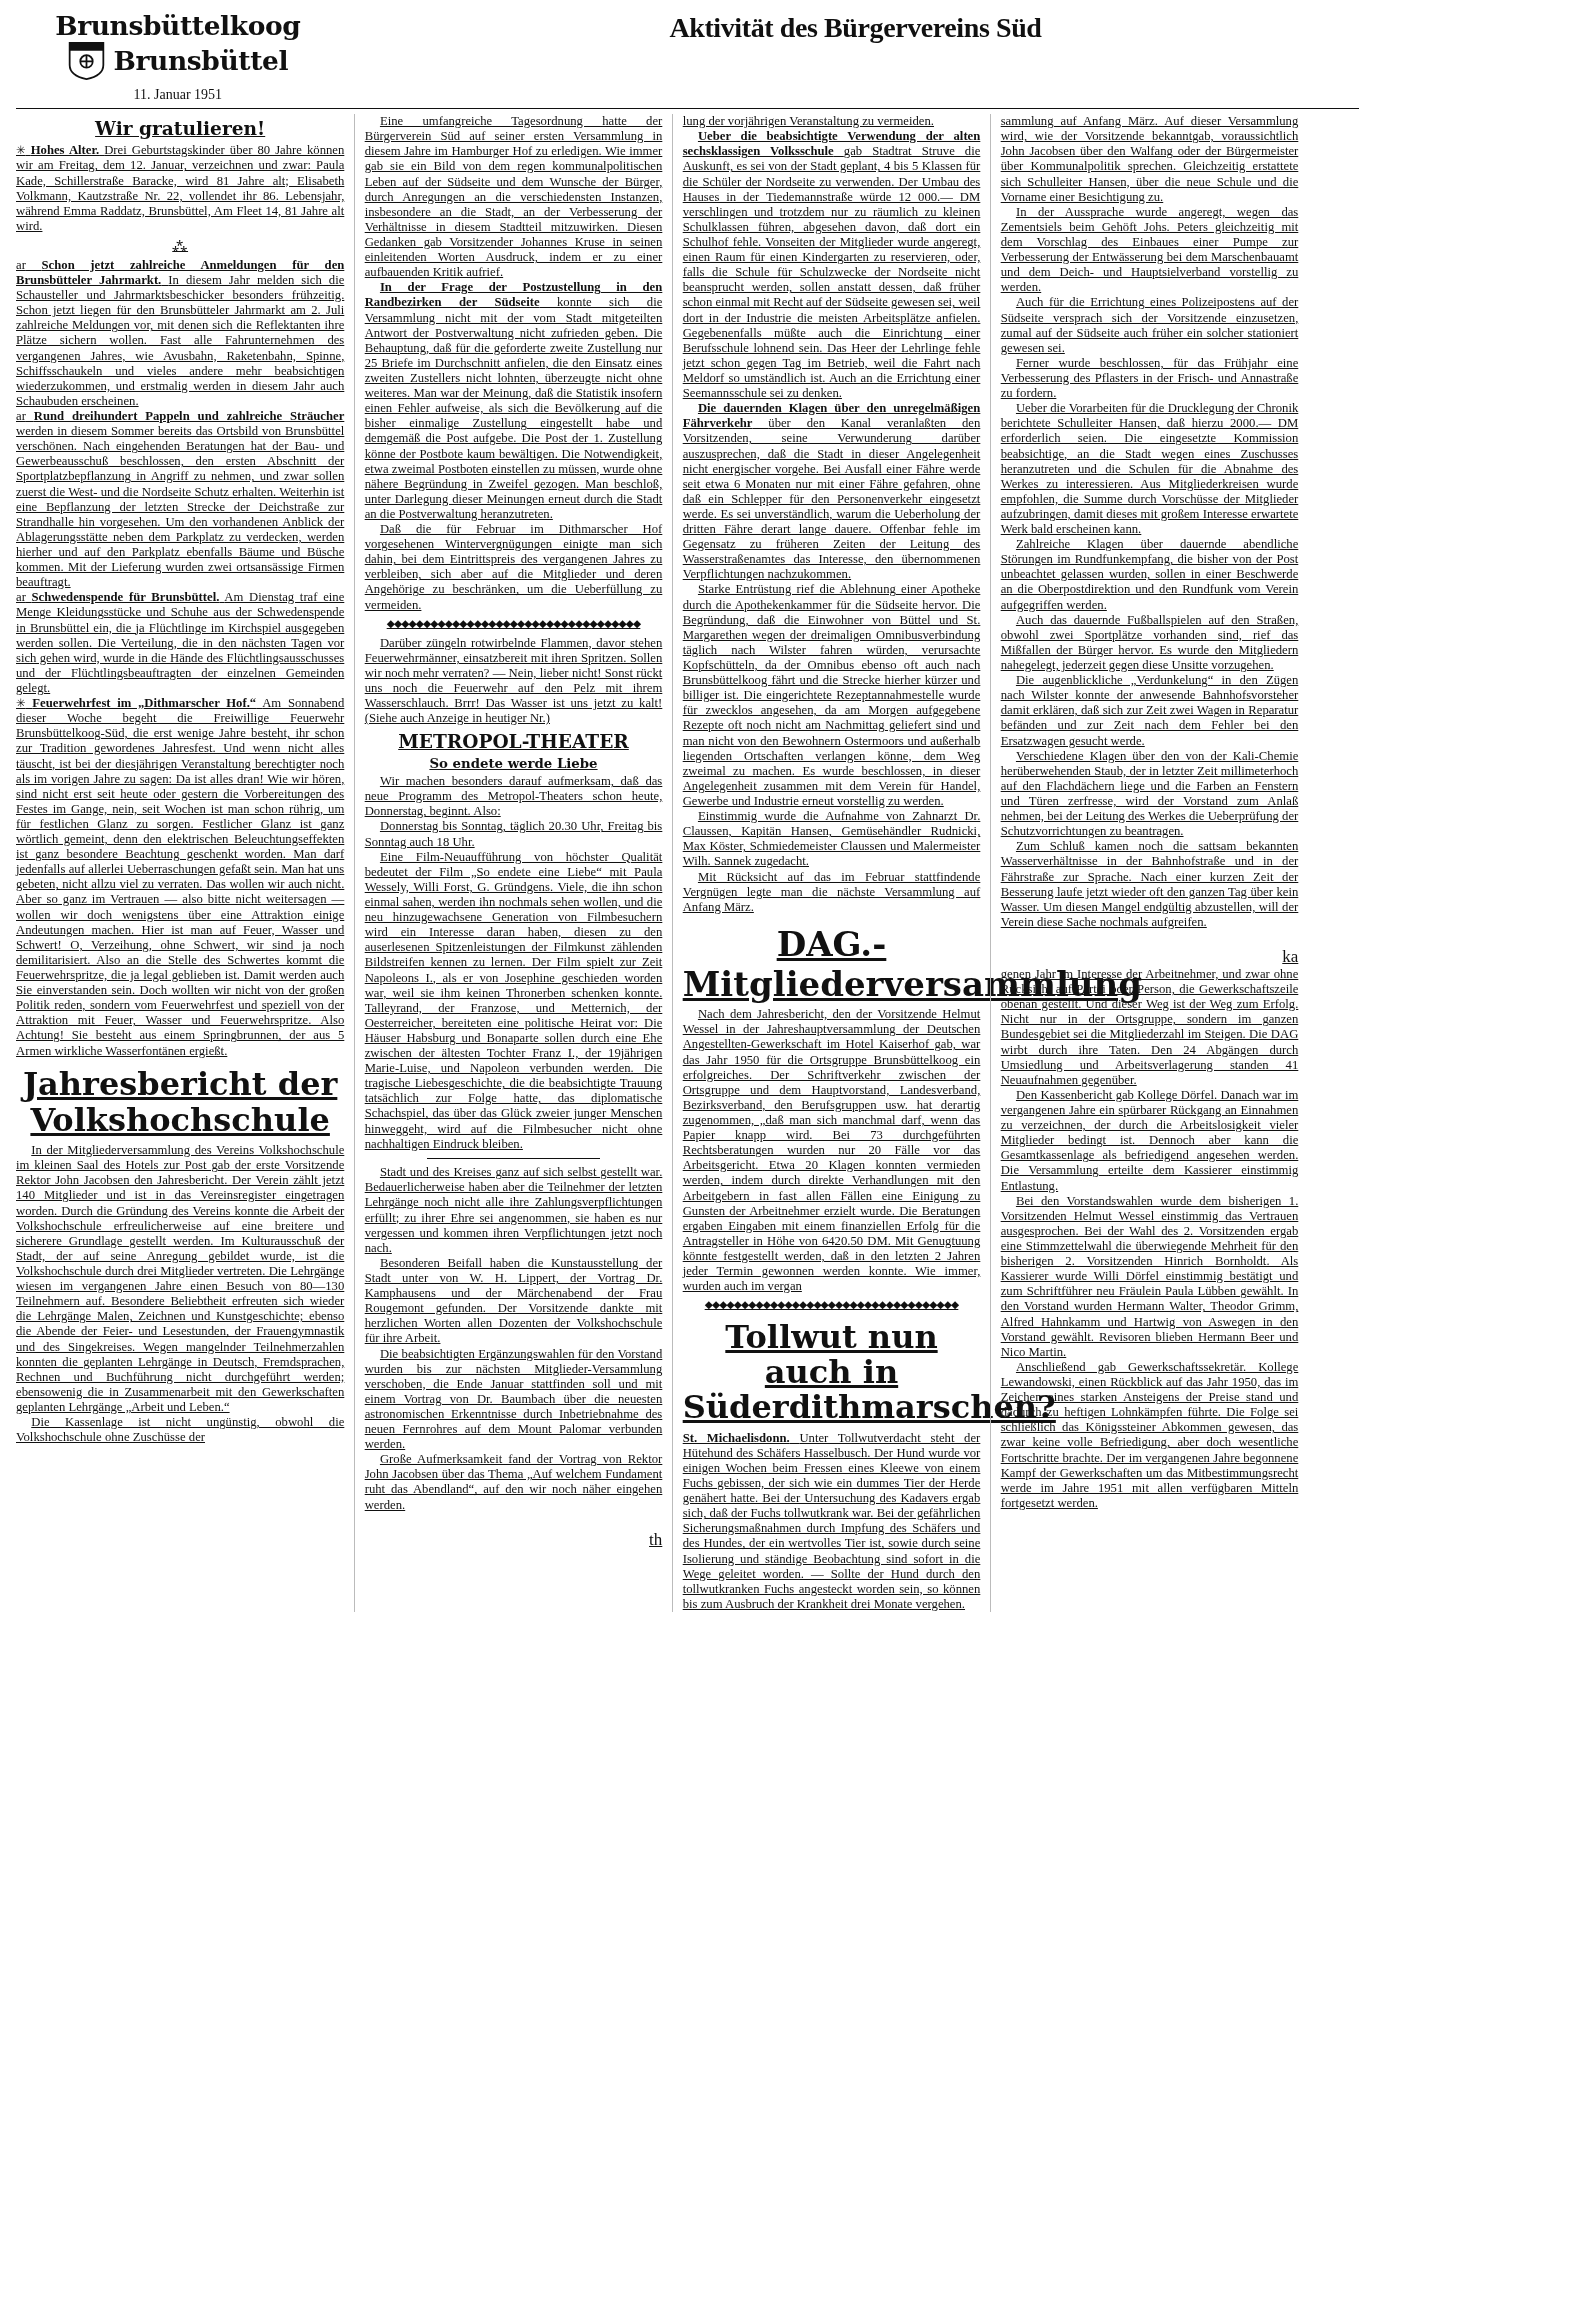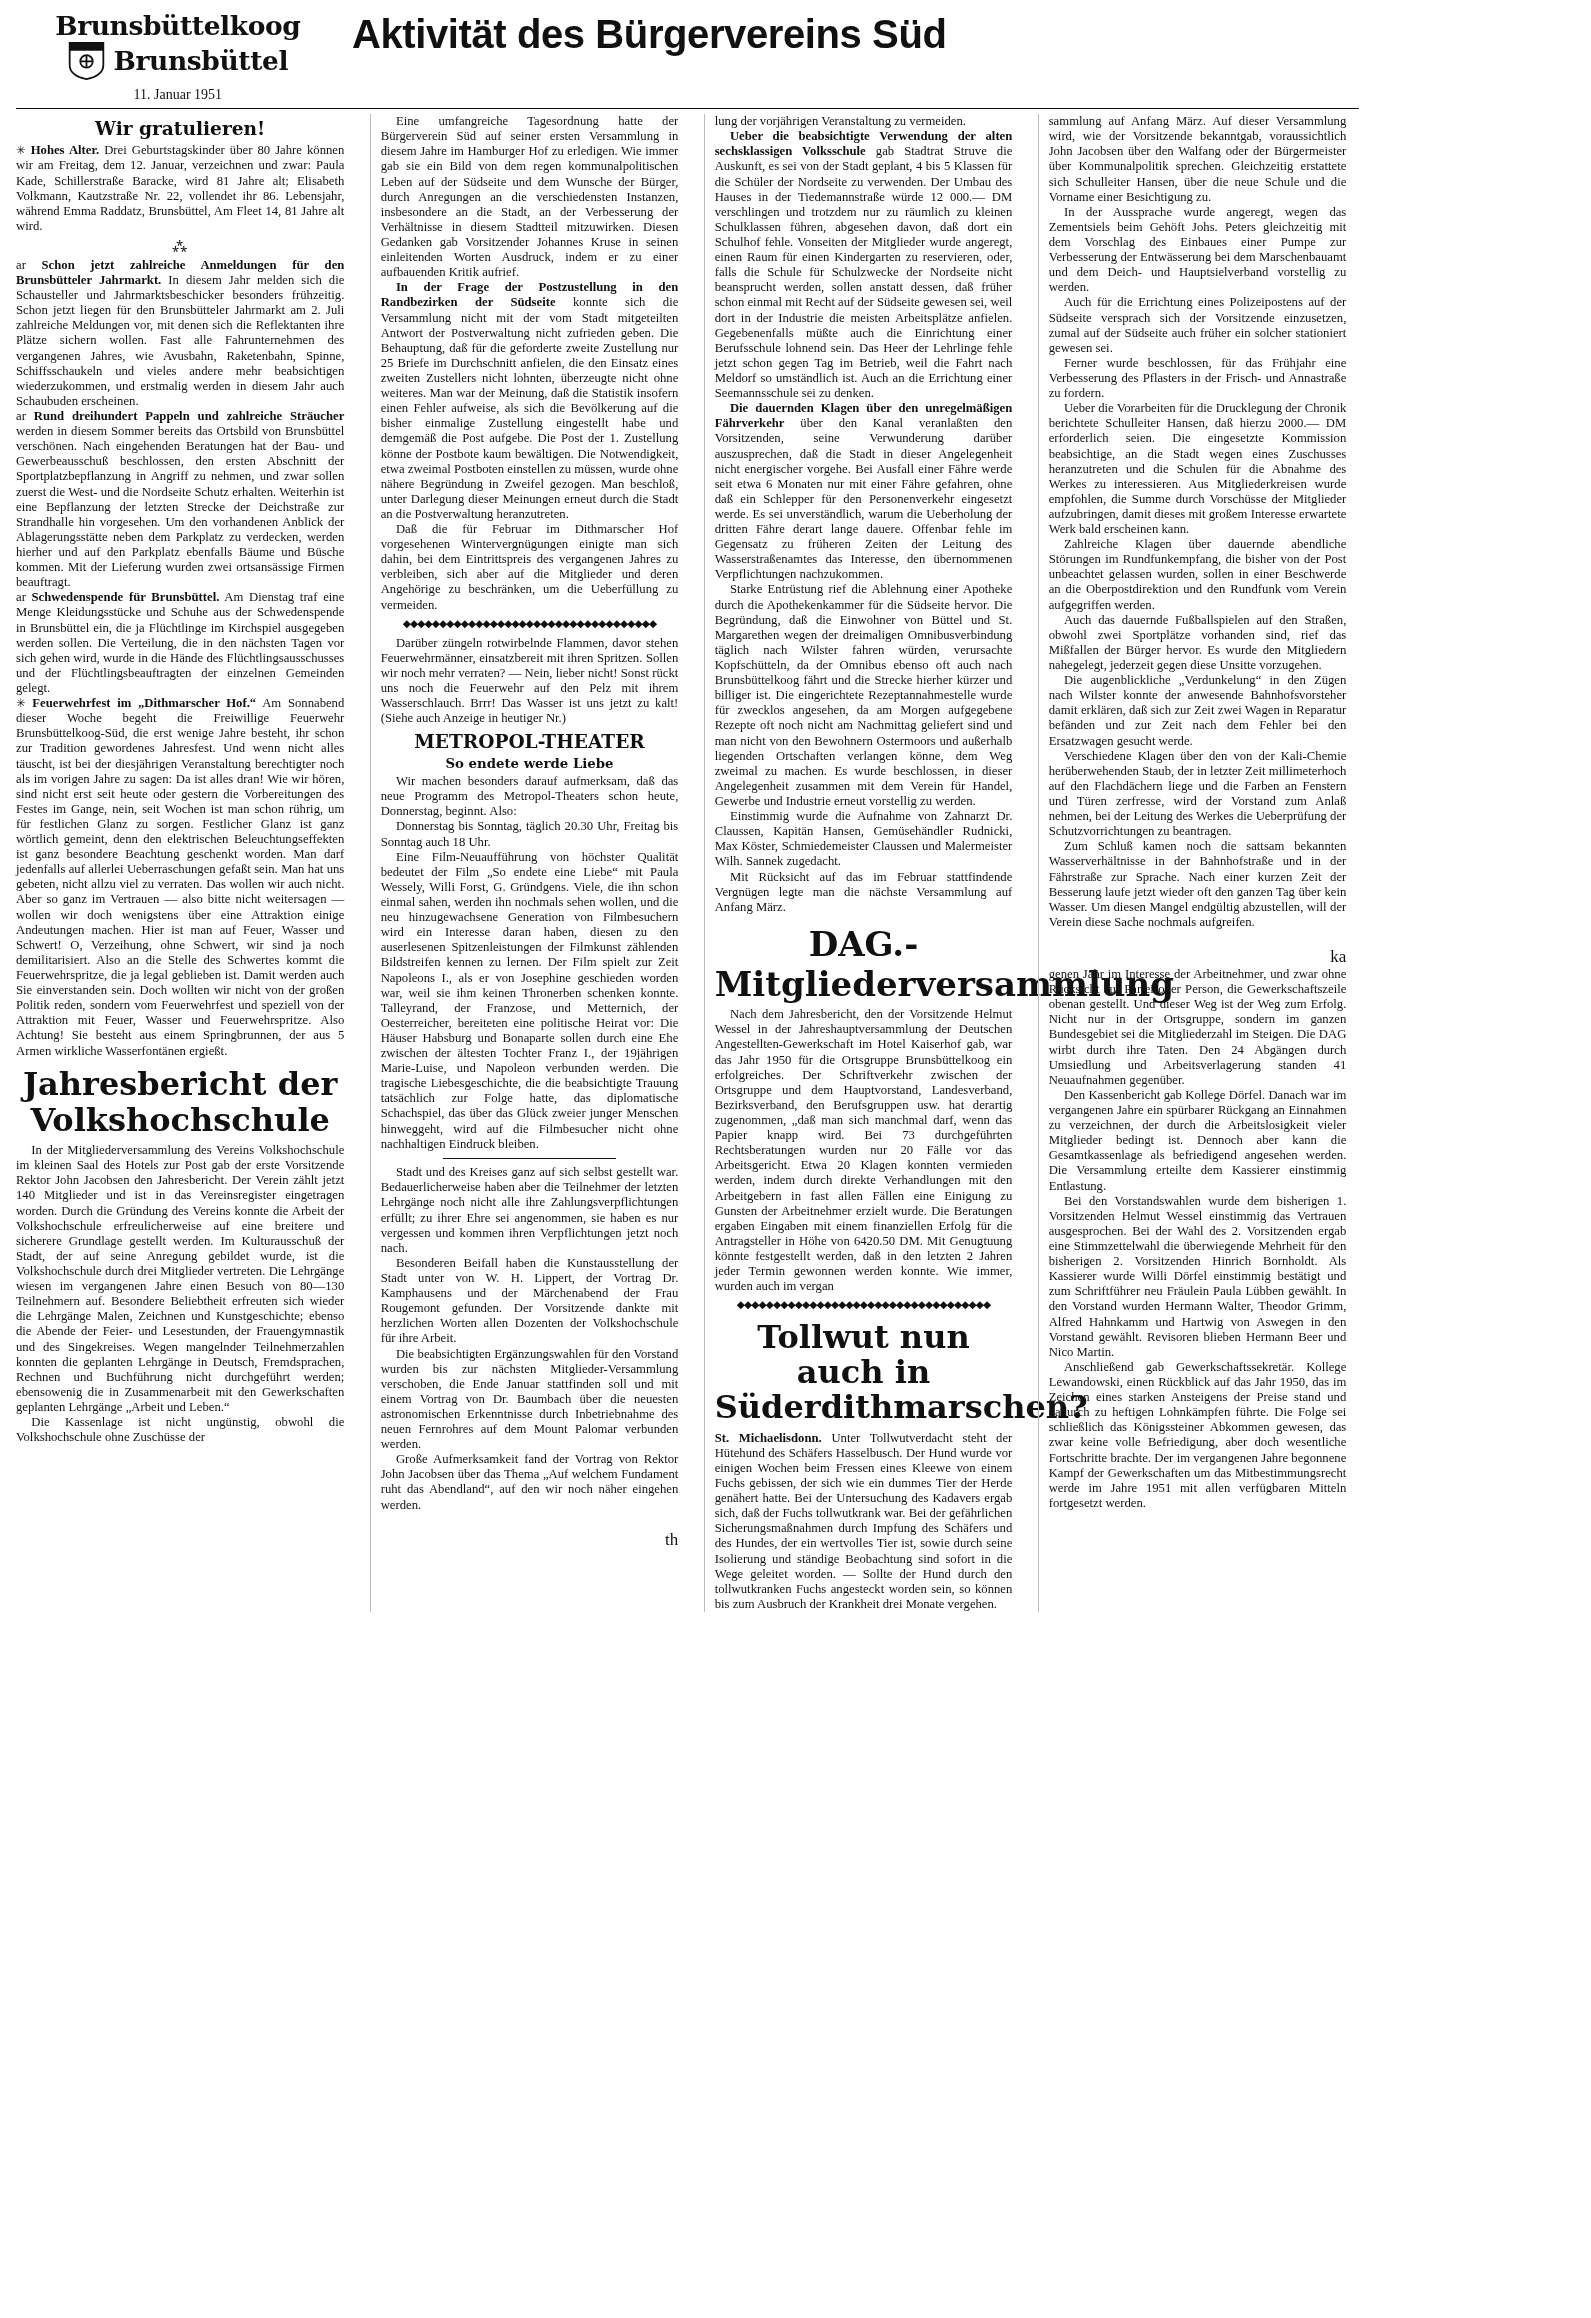--- a/index.html
+++ b/index.html
@@ -53,35 +53,37 @@
   }
   .crest svg { display: block; }
   .mast-date {
     text-align: center;
     font-size: 14px;
     margin-top: 5.3px;
     font-family: "Liberation Serif", serif;
   }
   .headline-main {
     flex: 1 1 auto;
-    font-family: Liberation Sans, sans-serif;
-    font-weight: bold;
-    font-size: 40px;
+    text-align: center;
+    font-family: Liberation Serif, serif;
+    font-weight: bold;
+    font-size: 28px;
     line-height: 1.02;
     letter-spacing: -0.4px;
     padding-top: 1.8px;
   }
   .rule-thick {
     border-top: 1.8px solid #111;
     margin: 5.3px 0 0 0;
   }
   .columns {
     display: flex;
-    gap: 16px;
+    gap: 0px;
     margin-top: 5.3px;
+    text-decoration: underline;
   }
   .col {
     width: 318px;
     flex: 0 0 318px;
     box-sizing: border-box;
     padding: 0 9.7px;
     border-left: 0.9px solid #bbb;
   }
   .col:first-child { border-left: none; padding-left: 0; }
   .col.c1 { width: 338px; flex: 0 0 338px; }

